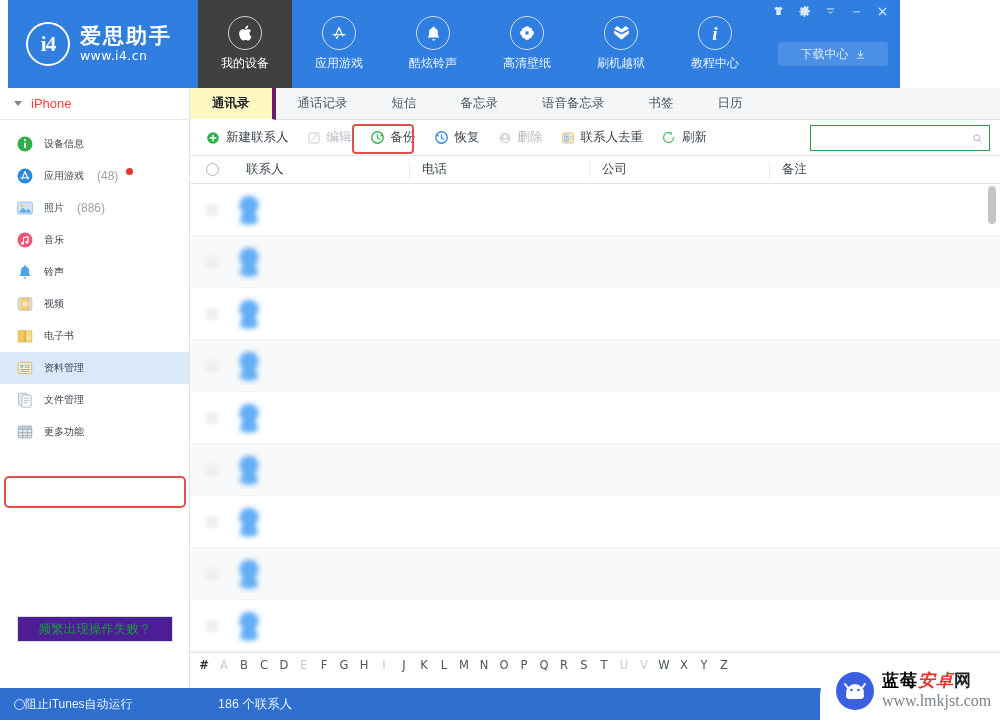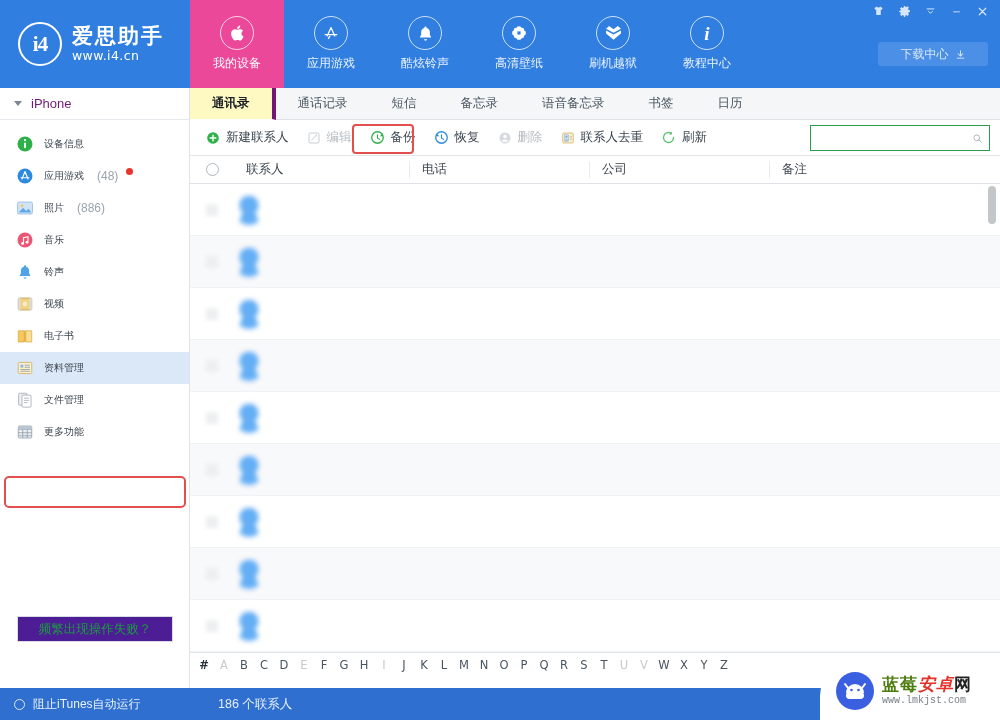--- a/index.html
+++ b/index.html
@@ -8,21 +8,21 @@
     font-family:"Liberation Sans","DejaVu Sans",sans-serif;
     font-size:12px;
     color:#333;
     background:#fff;
     -webkit-font-smoothing:antialiased;
   }
   #app { position:relative; width:1000px; height:720px; background:#fff; }
 
   
   .header {
-    position:absolute; left:0; top:0; width:1000px; height:88px;
+    position:absolute; left:8px; top:0; width:892px; height:88px;
     background:#2f7ee0;
   }
   .brand {
     position:absolute; left:0; top:0; width:190px; height:88px;
     display:flex; align-items:center; padding-left:18px; gap:10px;
   }
   .brand-logo {
     width:44px; height:44px; border-radius:50%;
     border:2.5px solid #fff; display:flex; align-items:center;
     justify-content:center; color:#fff; font-size:21px;
@@ -32,21 +32,21 @@
   .brand-text { color:#fff; line-height:1.05; }
   .brand-name { font-size:21px; font-weight:bold; letter-spacing:2px; }
   .brand-url { font-size:12.5px; letter-spacing:0.4px; margin-top:2px; font-family:"DejaVu Sans",sans-serif;}
 
   .navitems { position:absolute; left:190px; top:0; height:88px; display:flex; }
   .navitem {
     width:94px; height:88px; display:flex; flex-direction:column;
     align-items:center; justify-content:center; gap:5px;
     color:#eaf2fd; cursor:pointer;
   }
-  .navitem.active { background:#ec4899; color:#fff; }
+  .navitem.active { background:#404040; color:#fff; }
   .navcircle {
     width:34px; height:34px; border-radius:50%;
     border:1.6px solid rgba(255,255,255,.75);
     display:flex; align-items:center; justify-content:center;
   }
   .navlabel { font-size:12px; }
 
   .wincontrols {
     position:absolute; right:6px; top:2px; display:flex; align-items:center; gap:2px;
   }
@@ -67,21 +67,21 @@
     background:#fff; border-right:1px solid #dfe3e8;
   }
   .device-select {
     height:32px; display:flex; align-items:center; gap:9px;
     padding-left:14px; border-bottom:1px solid #e6eaee; cursor:pointer;
   }
   .caret-down {
     width:0;height:0;border-left:4.5px solid transparent;
     border-right:4.5px solid transparent;border-top:5px solid #7b8792;
   }
-  .device-name { font-size:13px; color:#701a75; }
+  .device-name { font-size:13px; color:#ef4444; }
 
   .sidelist { padding-top:8px; }
   .sideitem {
     height:32px; display:flex; align-items:center; gap:10px;
     padding-left:16px; cursor:pointer; position:relative; margin:0 0px;
   }
   .sideitem.selected { background:#dbe8f7; }
   .sideicon { width:18px; height:18px; flex:0 0 auto; position:relative; }
   .sidelabel { font-size:10px; color:#3c4650; }
   .sidecount { font-size:12px; color:#9aa4ae; margin-left:3px;}
@@ -99,21 +99,21 @@
     color:#1a9d3e; font-size:12.5px; display:flex; align-items:center;
     justify-content:center; cursor:pointer;
   }
 
   
   .statusbar {
     position:absolute; left:0; bottom:0; width:1000px; height:32px;
     background:#2f6fd0; display:flex; align-items:center;
   }
   .status-itunes {
-    width:190px; display:flex; align-items:center; gap:8px; padding-left:14px;
+    width:190px; display:flex; align-items:center; padding-left:14px;
     color:#eaf2fd; font-size:12px; cursor:pointer;
   }
   .radio-circle {
     width:11px;height:11px;border-radius:50%;border:1.4px solid #dce9f9;flex:0 0 auto;
   }
   .status-count { color:#e6f0fc; font-size:12.5px; padding-left:28px; }
 
   
   .main { position:absolute; left:190px; top:88px; width:810px; height:600px; background:#fff; }
 
@@ -212,24 +212,24 @@
     position:absolute; right:0; bottom:0; width:180px; height:58px;
     background:#fff; border-top-left-radius:34px;
     display:flex; align-items:center; gap:8px; padding-left:16px;
   }
   .wm-logo {
     width:38px;height:38px;border-radius:50%;background:#3a5fe0;
     display:flex;align-items:center;justify-content:center; flex:0 0 auto; position:relative;
   }
   .wm-text { line-height:1.1; }
   .wm-title { font-size:17px; font-weight:bold; letter-spacing:1px; }
-  .wm-title .b { color:#4d7c0f; }
+  .wm-title .b { color:#000000; }
   .wm-title .r { color:#e2342b;font-style:italic; }
   .wm-title .d { color:#222; }
-  .wm-url { font-size:10px; color:#7a828a; font-family:Liberation Mono, monospace; margin-top:1px; }
+  .wm-url { font-size:16px; color:#7a828a; font-family:Liberation Serif, serif; margin-top:1px; }
 
   svg { display:block; }
 </style>
 </head>
 <body>
 
 <div id="app">
 
   <div class="header">
 

